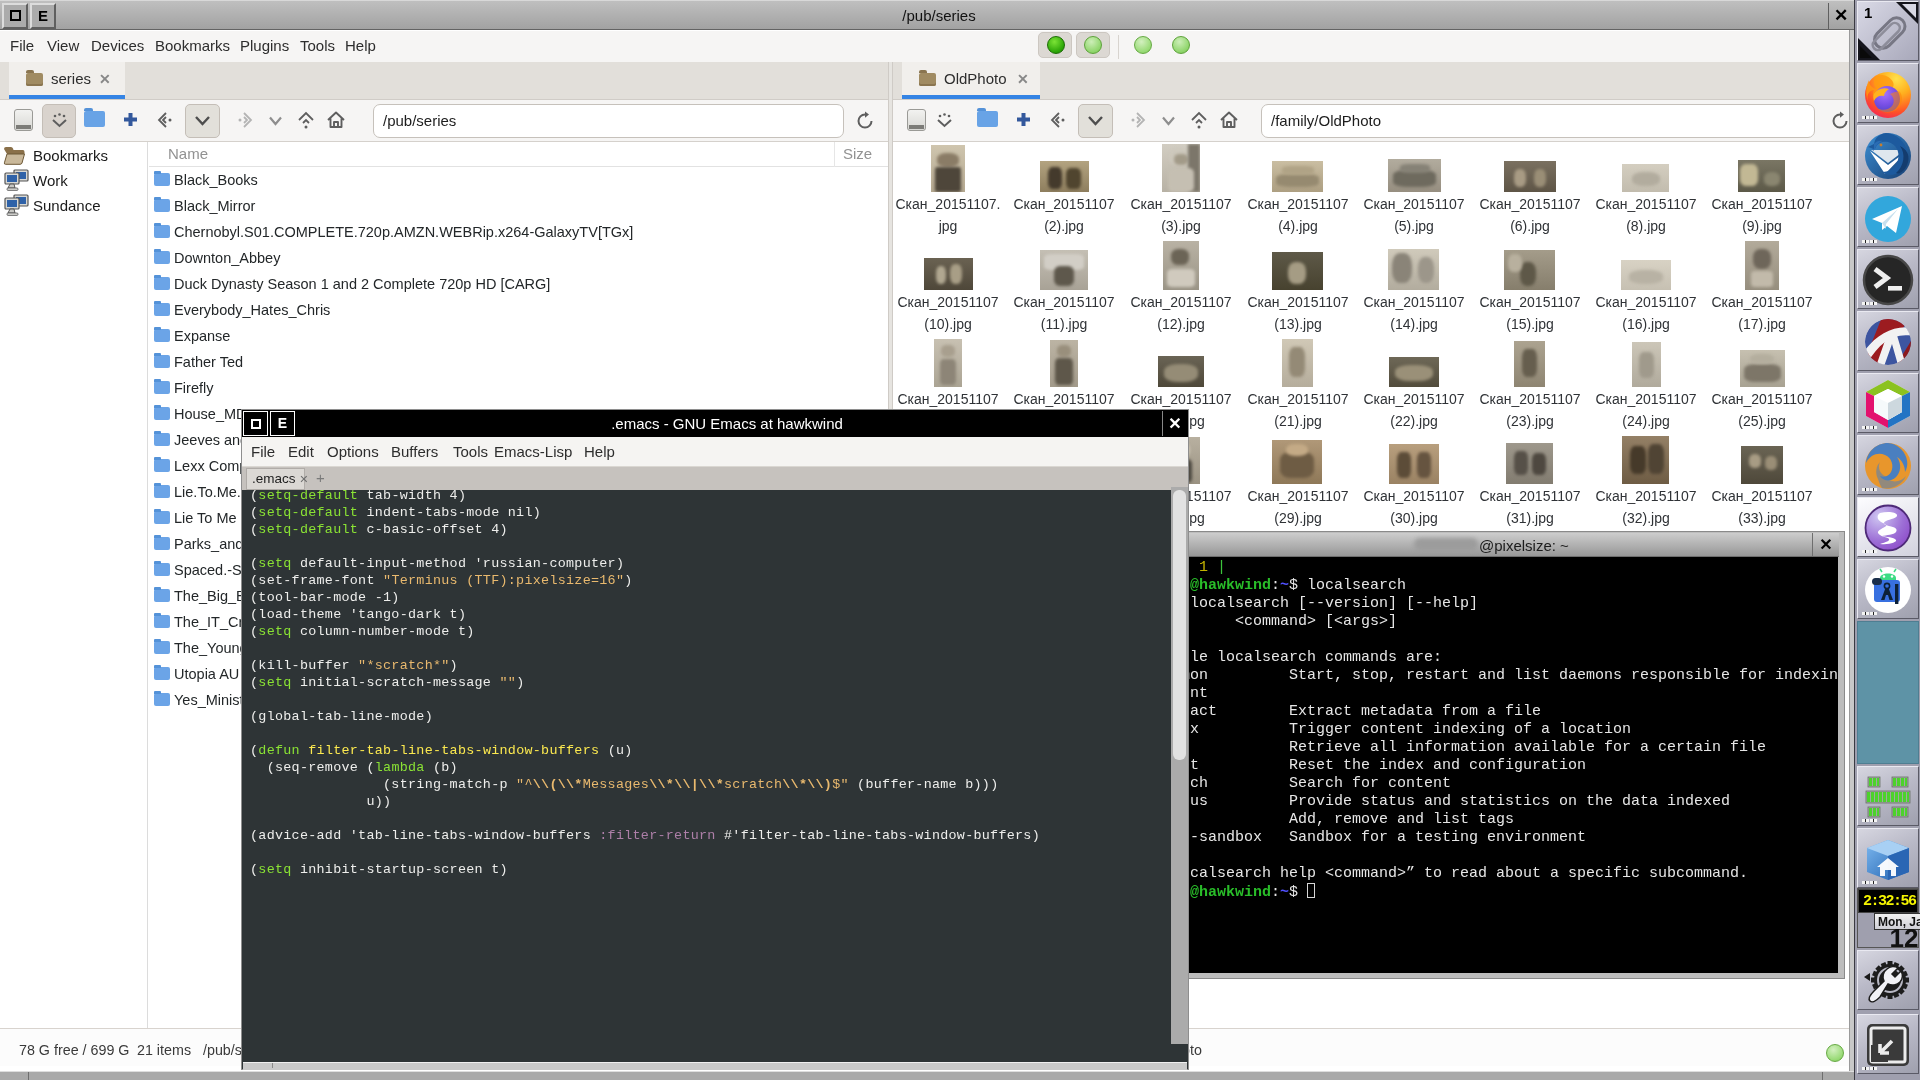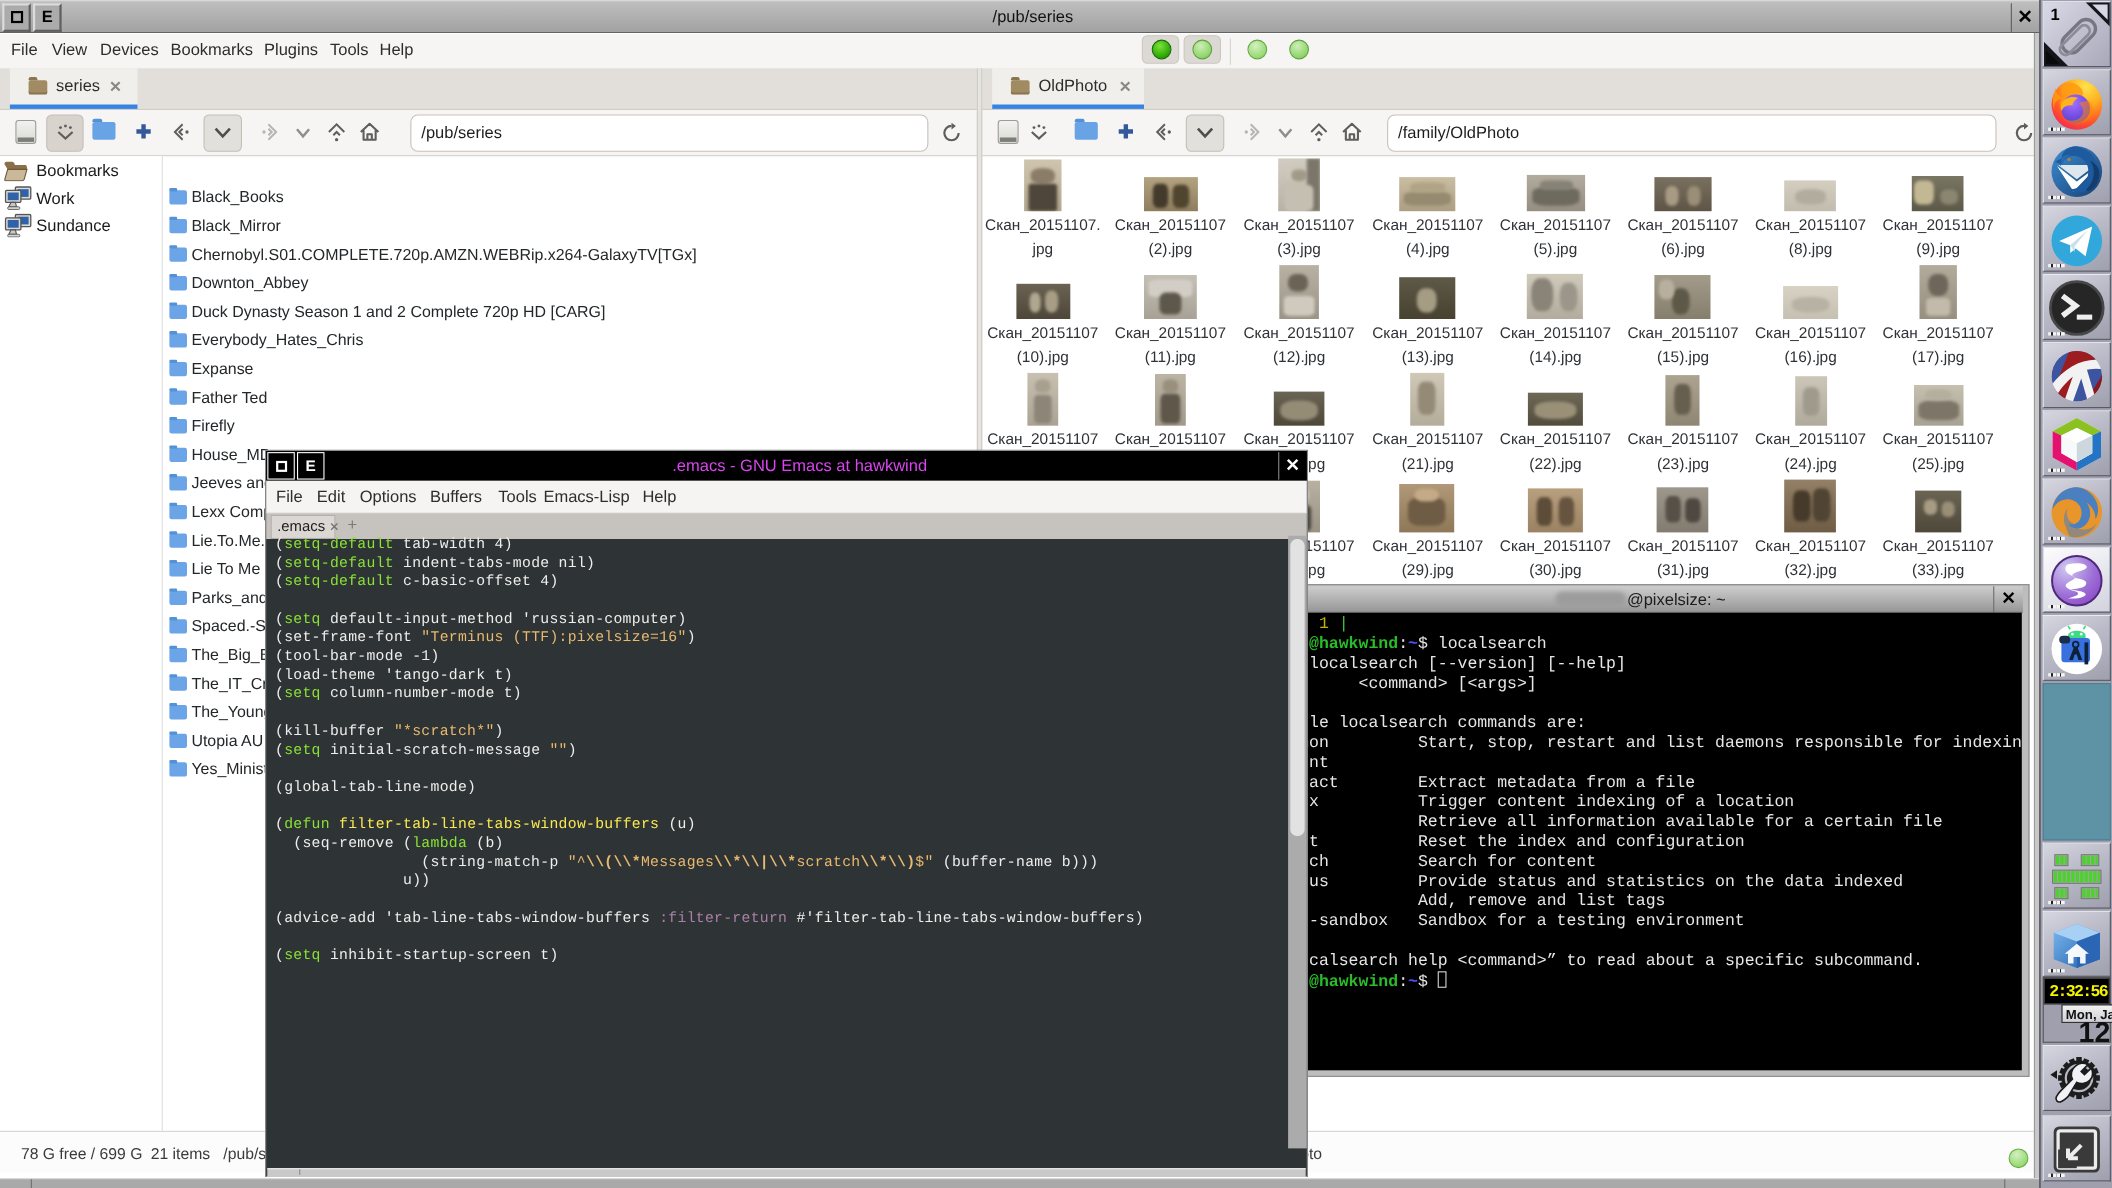--- a/index.html
+++ b/index.html
@@ -47,21 +47,21 @@
 #termc pre{position:absolute;left:4px;top:2px;font-family:"Liberation Mono",monospace;font-size:15px;line-height:18px;color:#e6e6e6}
 .tg{color:#29bd29;font-weight:bold}
 .tb{color:#5050ff;font-weight:bold}
 .ty{color:#c3b400}
 .tgr{color:#3cc43c}
 .cur{display:inline-block;width:8px;height:15px;border:1px solid #d6d6d6;vertical-align:-2px}
 
 #emacs{left:241px;top:409px;width:948px;height:661px;background:#2e3436;border:1px solid #8e8e8e}
 #etitle{left:0px;top:0px;width:946px;height:27px;background:#000}
 .ebtn{top:1px;width:25px;height:25px;background:#000;border:1px solid #fff;color:#fff;text-align:center;line-height:23px;font-weight:bold;font-size:14px}
-#etitle .txt{top:5px;left:12px;width:946px;text-align:center;color:#d946ef;font-size:15px}
+#etitle .txt{top:5px;left:12px;width:946px;text-align:center;color:#ffffff;font-size:15px}
 #emenu{left:0;top:27px;width:946px;height:30px;background:#f5f4f2;border-bottom:1px solid #dad7d2;color:#2d2d2d;font-size:15px}
 #emenu span{position:absolute;top:6px}
 #etabs{left:0;top:57px;width:946px;height:23px;background:#c6c2be}
 #etab1{position:absolute;left:4px;top:1px;width:59px;height:22px;background:#dbd8d4;border:1px solid #b0aca8;font-size:13.5px;color:#1d1d1d;line-height:20px;padding-left:5px}
 #ecode{left:1px;top:77px;width:741px;height:539px}
 #ecode pre,#emode pre,#emini pre{font-family:"Liberation Mono",monospace;font-size:13.4px;line-height:17px;letter-spacing:0.28px}
 #ecode pre{position:absolute;left:7px;top:0px;color:#eeeeec}
 .k{color:#8ae234}.fn{color:#fce94f}.s{color:#e9b96e}.es{color:#e9b96e;font-weight:bold}.bi{color:#ad7fa8}
 #escroll{left:929px;top:77px;width:17px;height:557px;background:#ababab}
 #ethumb{left:931px;top:80px;width:13px;height:270px;background:#e2e2e2;border-radius:6px}
@@ -219,20 +219,25 @@
       <svg class="a" style="left:4px;top:52px" width="25" height="22" viewBox="0 0 25 22">
         <rect x="10" y="1" width="14" height="11" rx="1" fill="#d8d8d4" stroke="#555" stroke-width="1.2"></rect>
         <rect x="12" y="3" width="10" height="7" fill="#2f62a8"></rect>
         <rect x="1" y="4" width="14" height="11" rx="1" fill="#d8d8d4" stroke="#555" stroke-width="1.2"></rect>
         <rect x="3" y="6" width="10" height="7" fill="#2f62a8"></rect>
         <path d="M6 15 L10 15 L11 19 L4 19 Z" fill="#c8c8c4" stroke="#555" stroke-width="1"></path>
         <rect x="3" y="19" width="11" height="2.4" rx="1" fill="#d8d8d4" stroke="#555" stroke-width="0.8"></rect>
       </svg>
       <span class="sbi" style="top:55px">Sundance</span>
     </div>
+ <div id="lhead" class="a">
+      <span class="a" style="left:19px;top:3px">Name</span>
+      <span class="a" style="left:694px;top:3px">Size</span>
+      <div class="a" style="left:685px;top:0;width:1px;height:25px;background:#e6e6e6"></div>
+    </div>
  <div class="frow a" style="top:167px">
       <span class="fold"></span>
       <span class="fname">Black_Books</span>
     </div>
 <div class="frow a" style="top:193px">
       <span class="fold"></span>
       <span class="fname">Black_Mirror</span>
     </div>
 <div class="frow a" style="top:219px">
       <span class="fold"></span>

